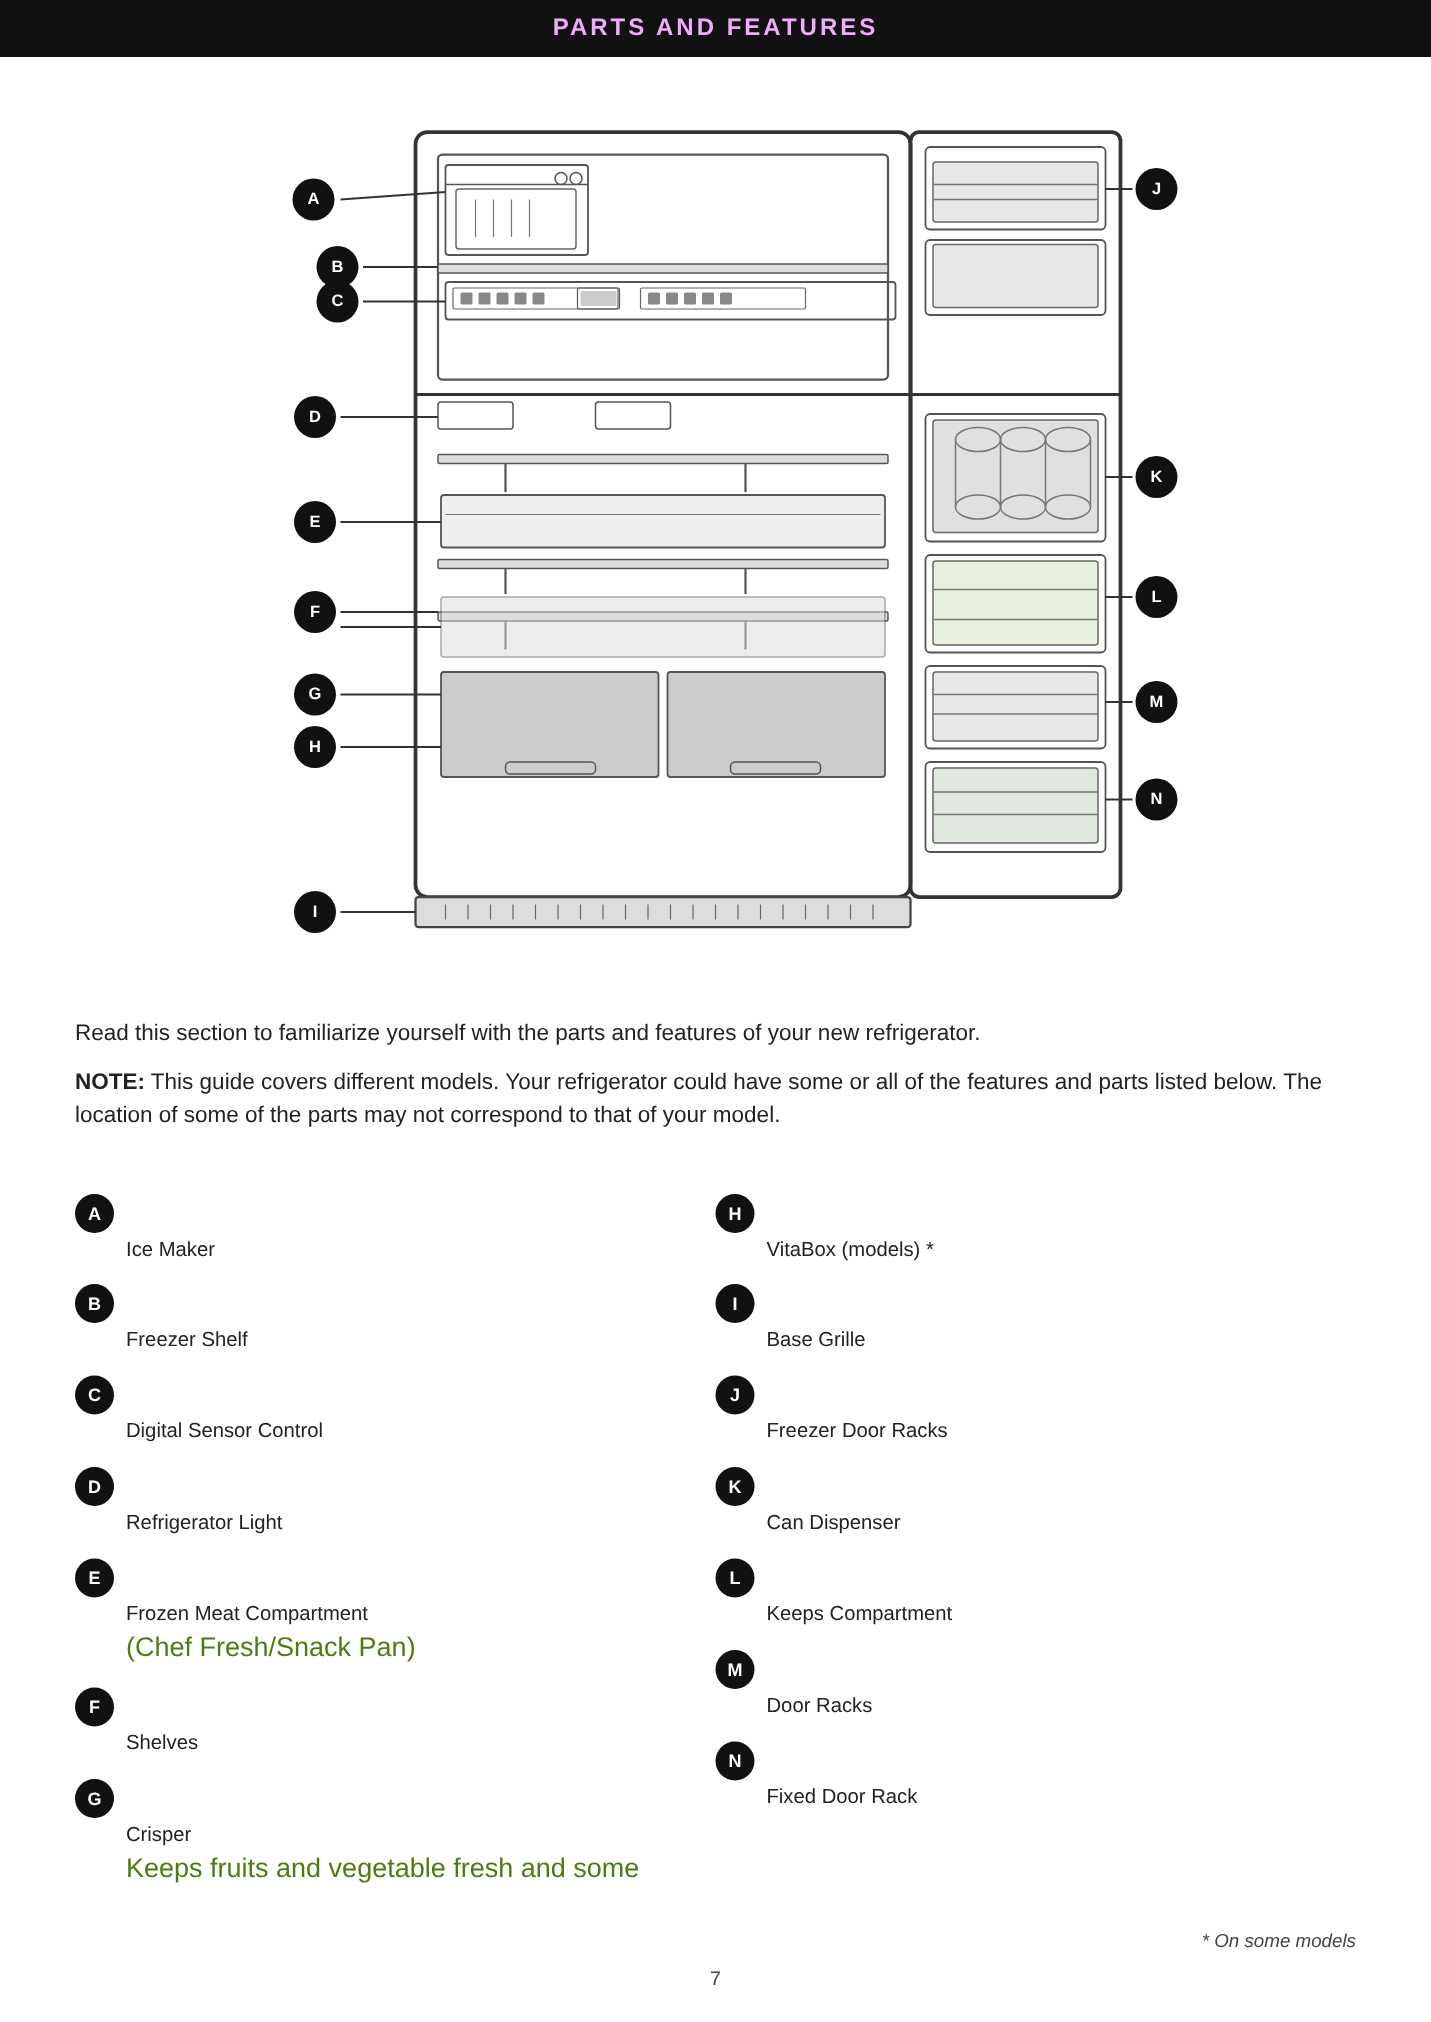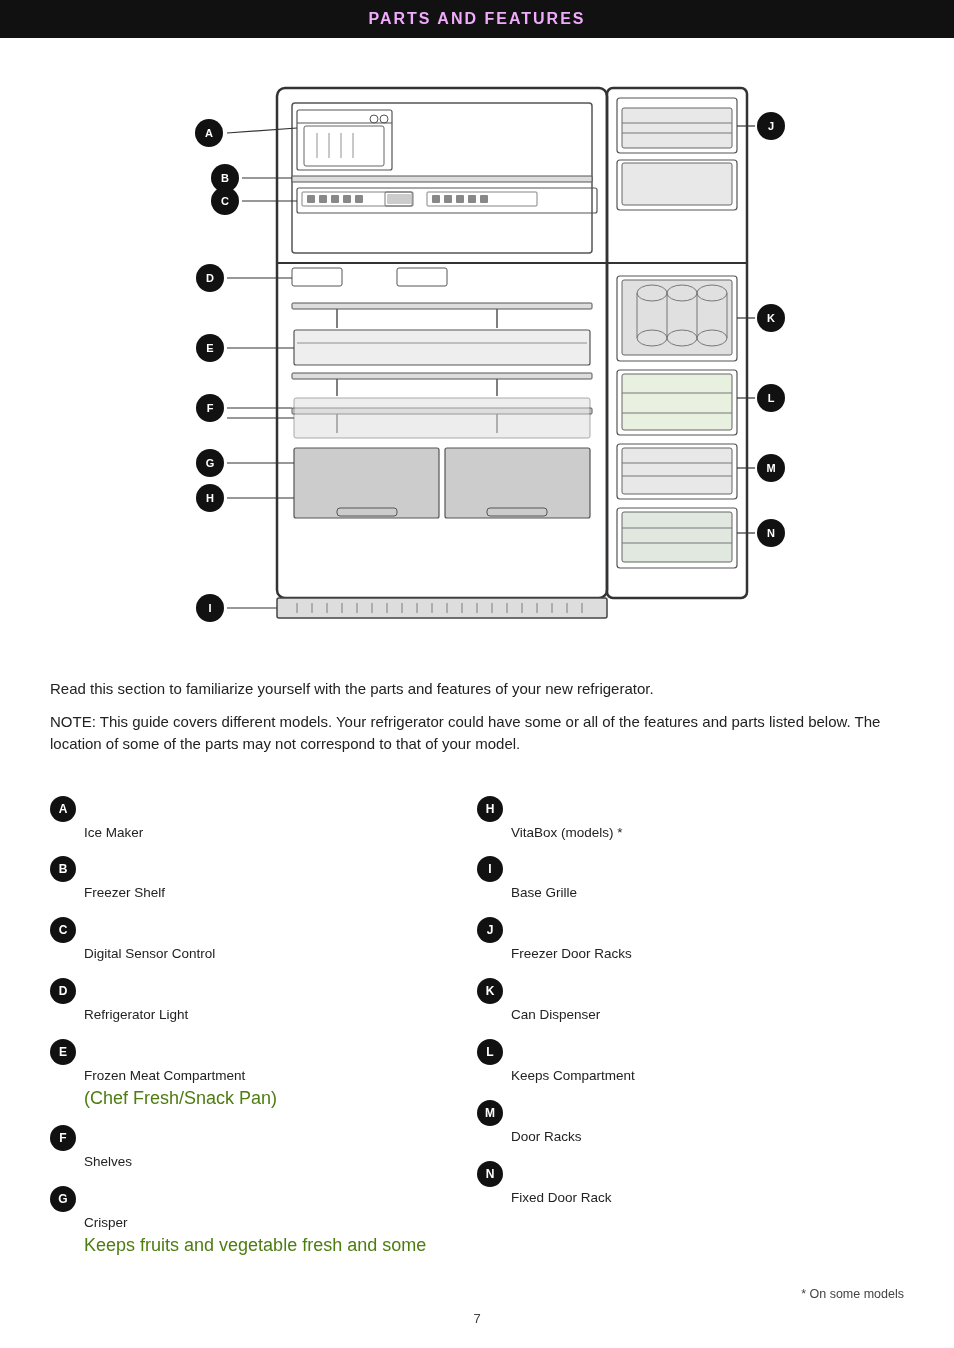--- a/index.html
+++ b/index.html
@@ -46,21 +46,21 @@
       padding: 10px 50px 10px 50px;
       font-size: 15px;
       line-height: 1.5;
     }
 
     .text-section p {
       margin-bottom: 10px;
     }
 
     .text-section .note-bold {
-      font-weight: normal;
+      font-weight: bold;
     }
 
     
     .parts-list-section {
       padding: 20px 50px 10px 50px;
       display: flex;
       gap: 0;
     }
 
     .parts-col {
@@ -111,20 +111,21 @@
       font-size: 13px;
       color: #444;
     }
 
     .footnote {
       text-align: right;
       padding-right: 50px;
       padding-top: 5px;
       font-size: 12.5px;
       color: #444;
+      font-style: italic;
     }
 
     
     .label-circle {
       fill: #111;
     }
     .label-text {
       fill: white;
       font-size: 11px;
       font-weight: bold;

